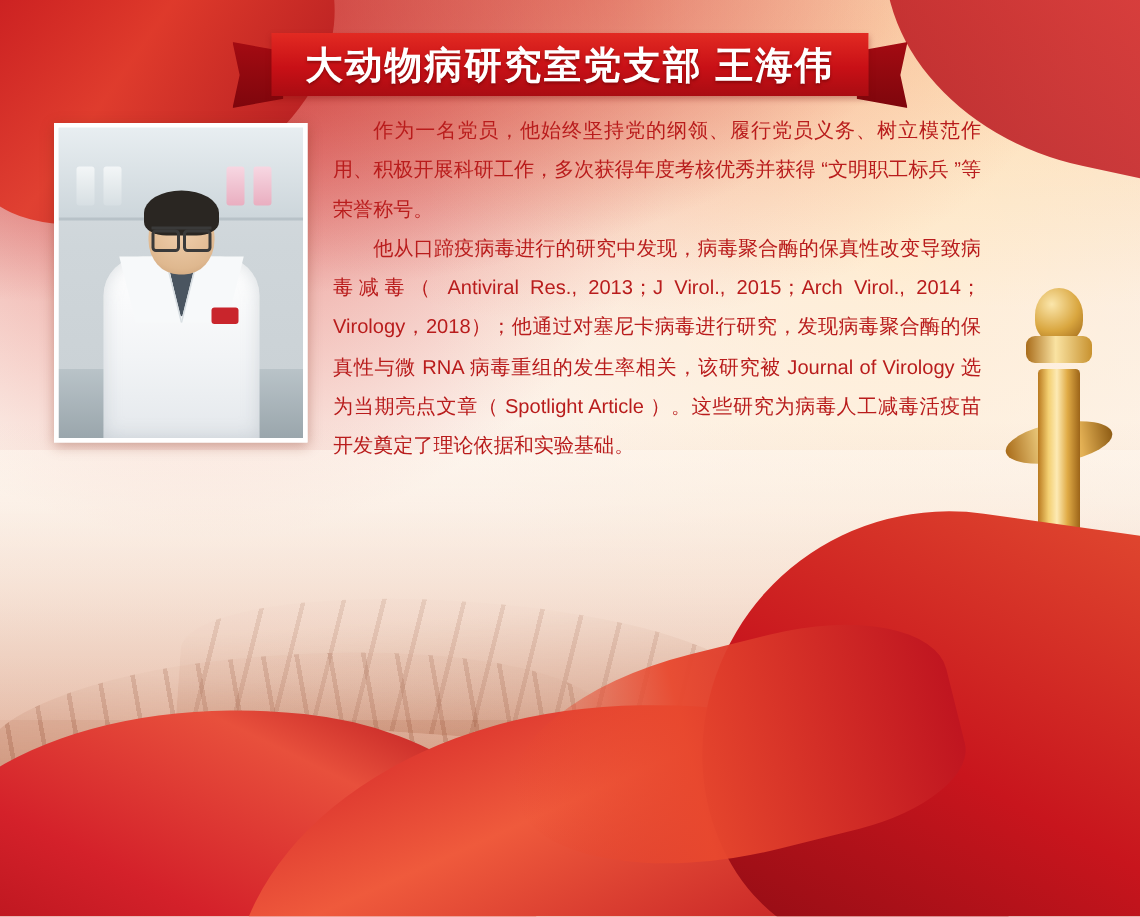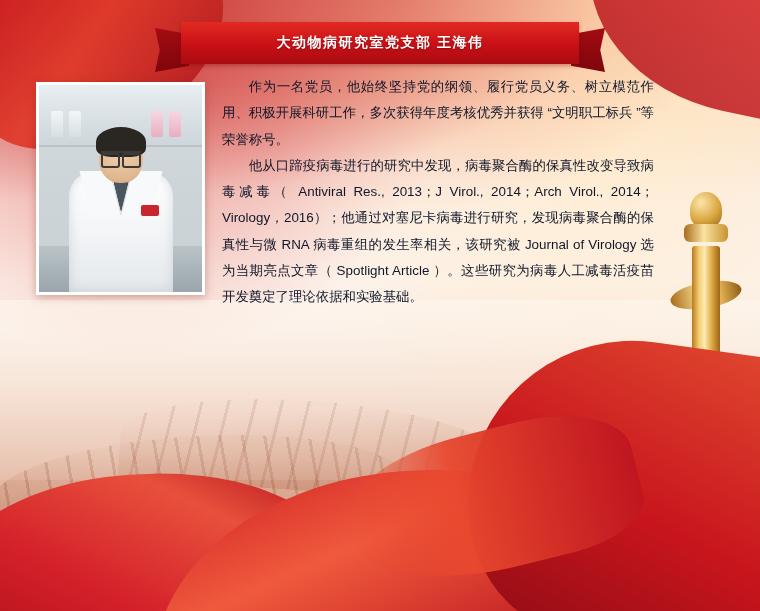--- a/index.html
+++ b/index.html
@@ -195,21 +195,21 @@
   .banner-tail-l { left: 0; clip-path: polygon(0 0, 100% 14%, 100% 86%, 0 100%, 14% 50%); }
   .banner-tail-r { right: 0; clip-path: polygon(0 14%, 100% 0, 86% 50%, 100% 100%, 0 86%); }
   .banner-text {
     position: absolute;
     left: 26px; top: 0;
     width: 398px; height: 42px;
     display: flex;
     align-items: center;
     justify-content: center;
     color: #ffffff;
-    font-size: 14px;
+    font-size: 25px;
     font-weight: bold;
     letter-spacing: 1.5px;
     white-space: nowrap;
     text-shadow: 0 1px 2px rgba(90,0,0,0.5);
   }
 
   
   .photo-frame {
     position: absolute;
     left: 36px;
@@ -310,21 +310,21 @@
   }
   .person-glasses:before { left: 0; }
   .person-glasses:after { right: 0; }
 
   
   .article {
     position: absolute;
     left: 222px;
     top: 74px;
     width: 432px;
-    color: #0f172a;
+    color: #b91c1c;
     font-size: 13.4px;
     line-height: 26.3px;
     text-align: justify;
   }
   .article p {
     margin: 0;
     text-indent: 2em;
   }
 </style>
 </head>
@@ -378,16 +378,16 @@
         <div class="person-badge"></div>
       </div>
       <div class="person-head"></div>
       <div class="person-hair"></div>
       <div class="person-glasses"></div>
     </div>
   </div>
 
   <div class="article">
     <p>作为一名党员，他始终坚持党的纲领、履行党员义务、树立模范作用、积极开展科研工作，多次获得年度考核优秀并获得 “文明职工标兵 ”等荣誉称号。</p>
-    <p>他从口蹄疫病毒进行的研究中发现，病毒聚合酶的保真性改变导致病毒减毒（ Antiviral Res., 2013；J Virol., 2014；Arch Virol., 2014；Virology，2016）；他通过对塞尼卡病毒进行研究，发现病毒聚合酶的保真性与微 RNA 病毒重组的发生率相关，该研究被 Journal of Virology 选为当期亮点文章（ Spotlight Article ）。这些研究为病毒人工减毒活疫苗开发奠定了理论依据和实验基础。</p>
+    <p>他从口蹄疫病毒进行的研究中发现，病毒聚合酶的保真性改变导致病毒减毒（ Antiviral Res., 2013；J Virol., 2015；Arch Virol., 2014；Virology，2018）；他通过对塞尼卡病毒进行研究，发现病毒聚合酶的保真性与微 RNA 病毒重组的发生率相关，该研究被 Journal of Virology 选为当期亮点文章（ Spotlight Article ）。这些研究为病毒人工减毒活疫苗开发奠定了理论依据和实验基础。</p>
   </div>
 
 </div>
 
 </body></html>

